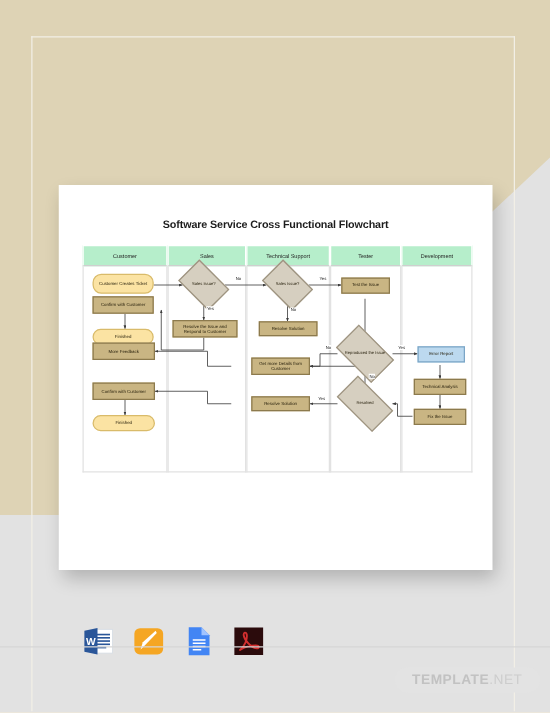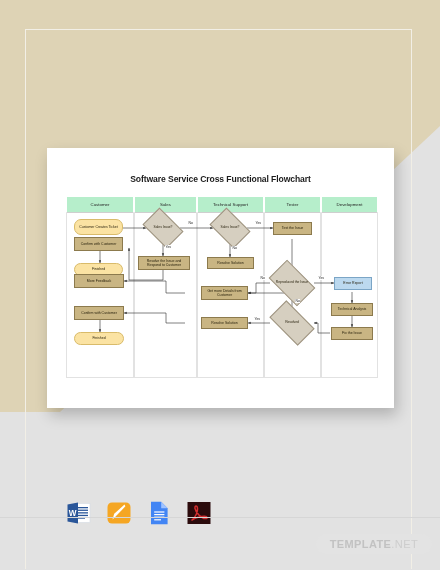--- a/index.html
+++ b/index.html
@@ -21,21 +21,21 @@
   }
   #frame-line {
     position: absolute; left: 25px; top: 29px;
     width: 387px; height: 540px;
     border: 1.5px solid #f2efe6;
     border-bottom: none;
   }
   
   #doc-card {
     position: absolute; left: 47px; top: 148px;
-    width: 347px; height: 260px;
+    width: 347px; height: 308px;
     background: #ffffff;
     box-shadow: 3px 7px 14px rgba(0,0,0,0.22);
   }
   #doc-title {
     text-align: center;
     font-size: 8.6px;
     font-weight: bold;
     color: #1c1c1c;
     letter-spacing: -0.1px;
     margin-top: 26px;

